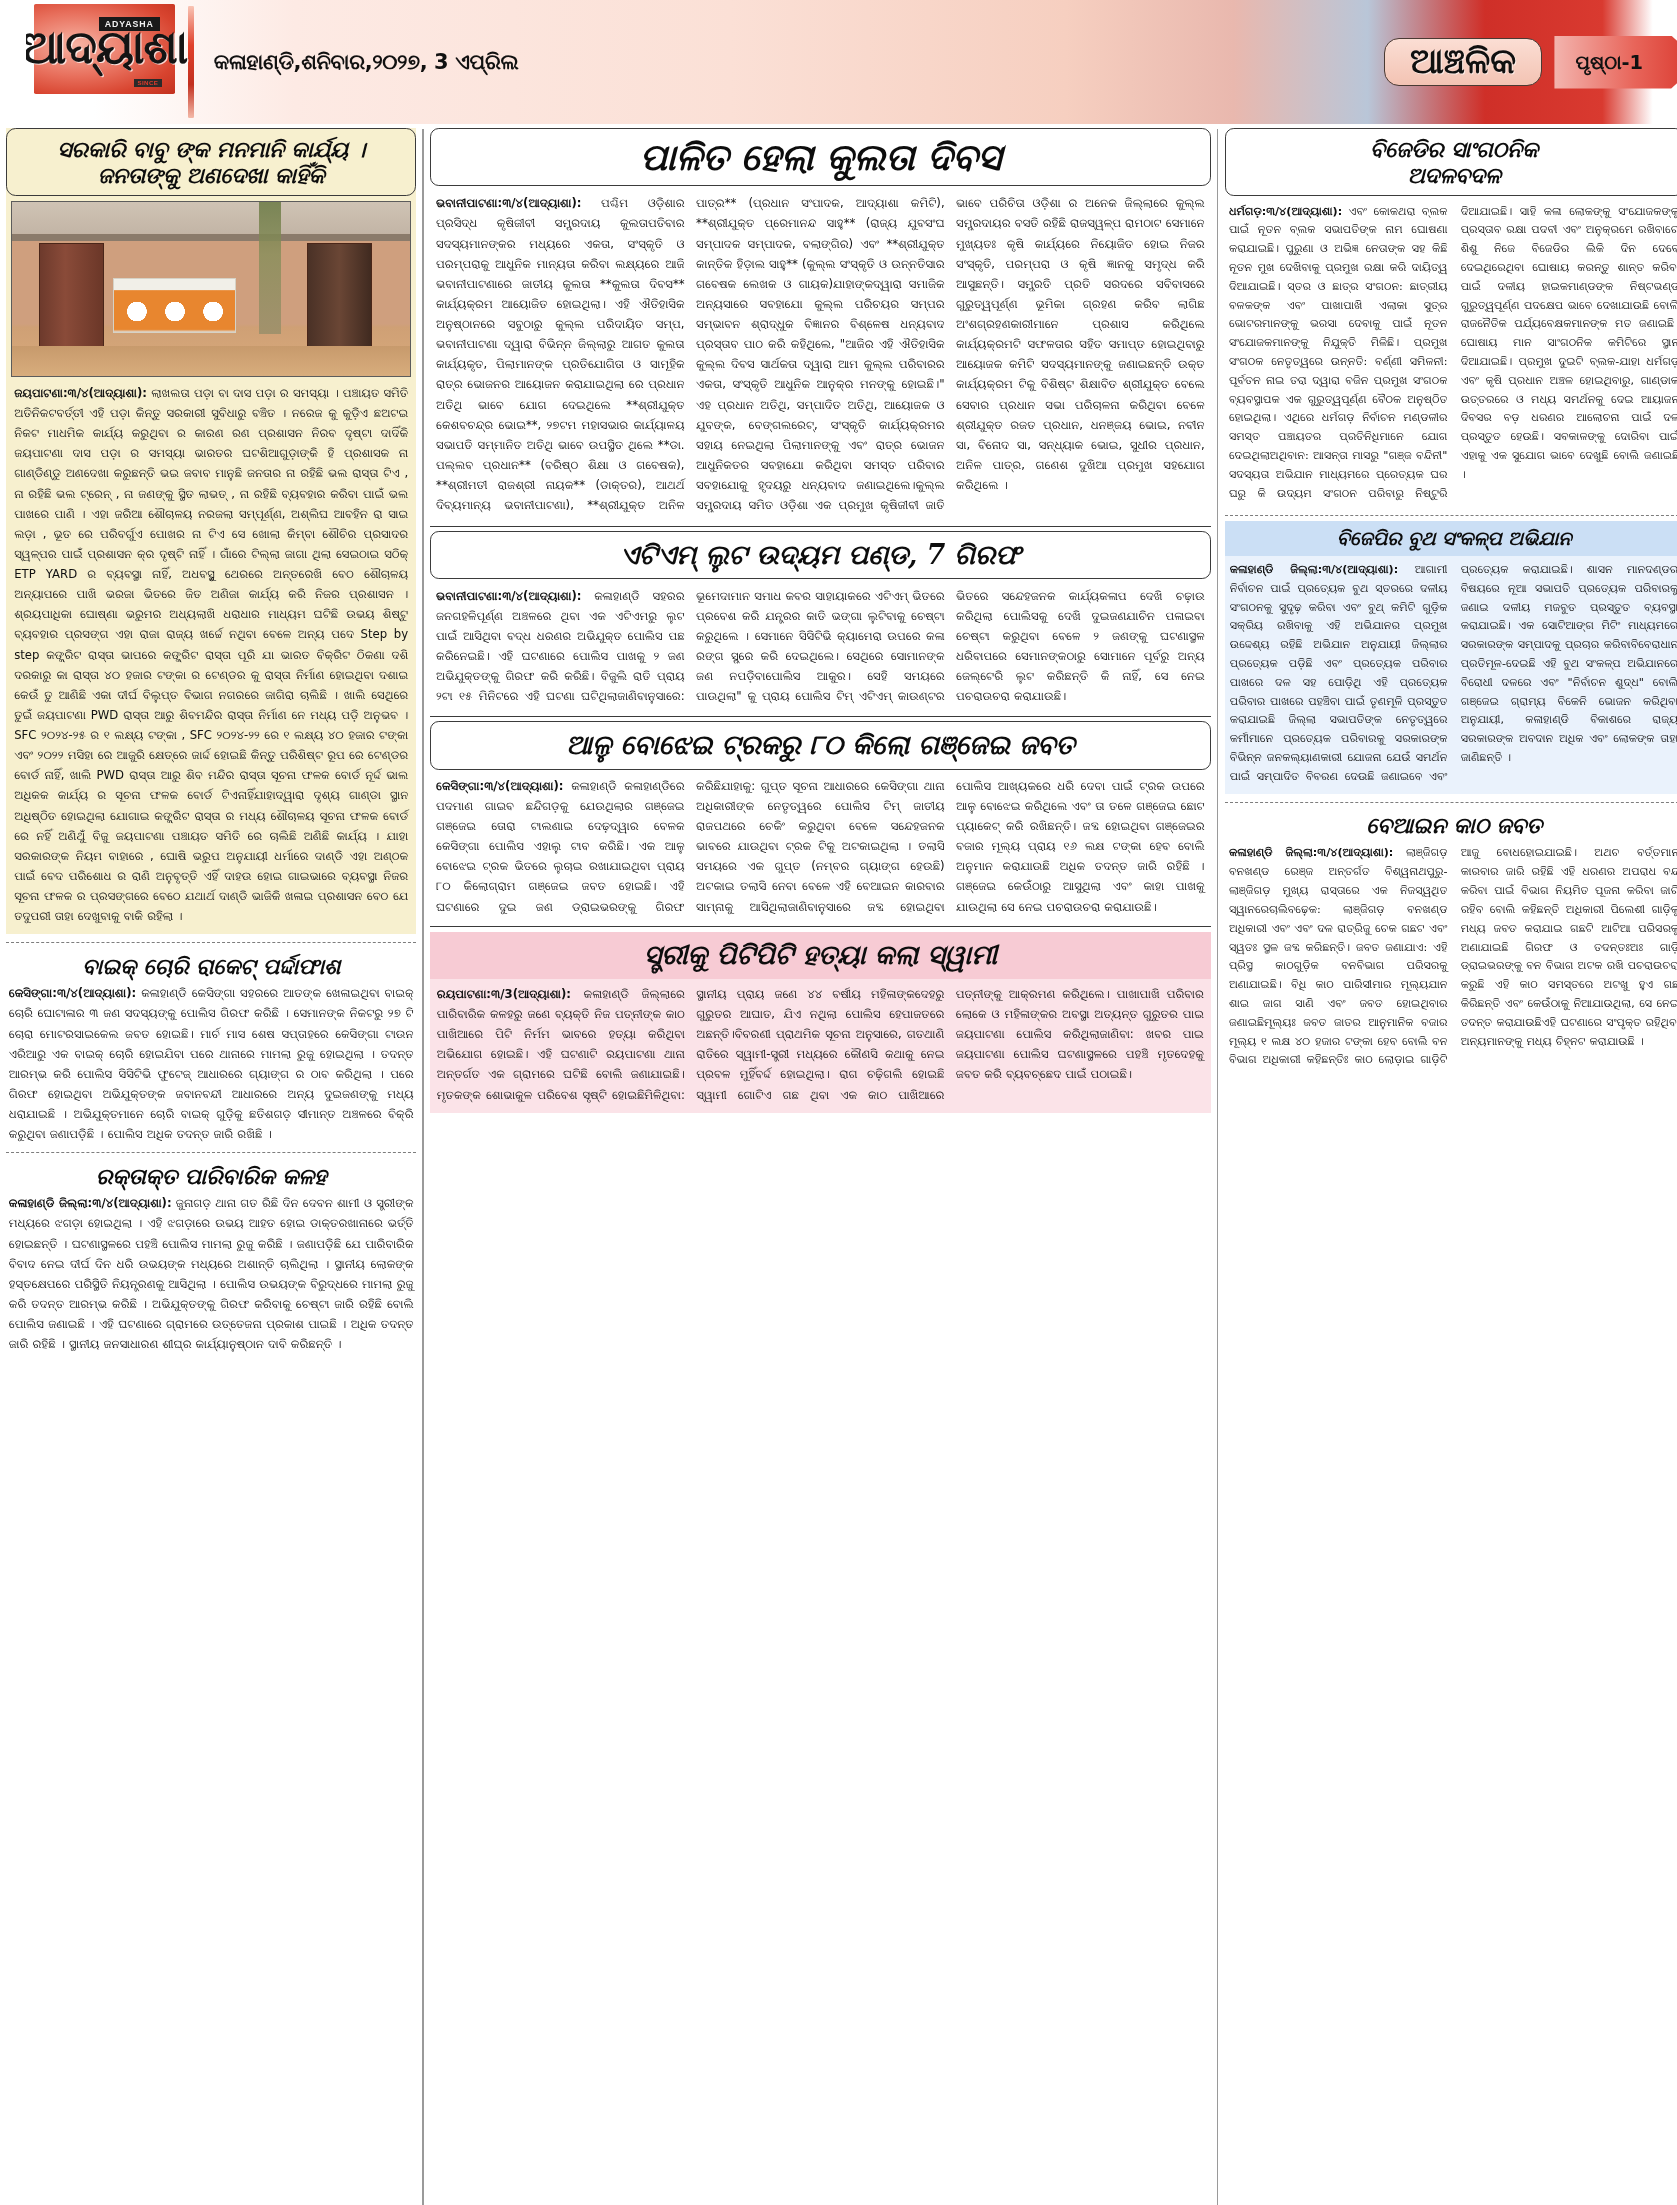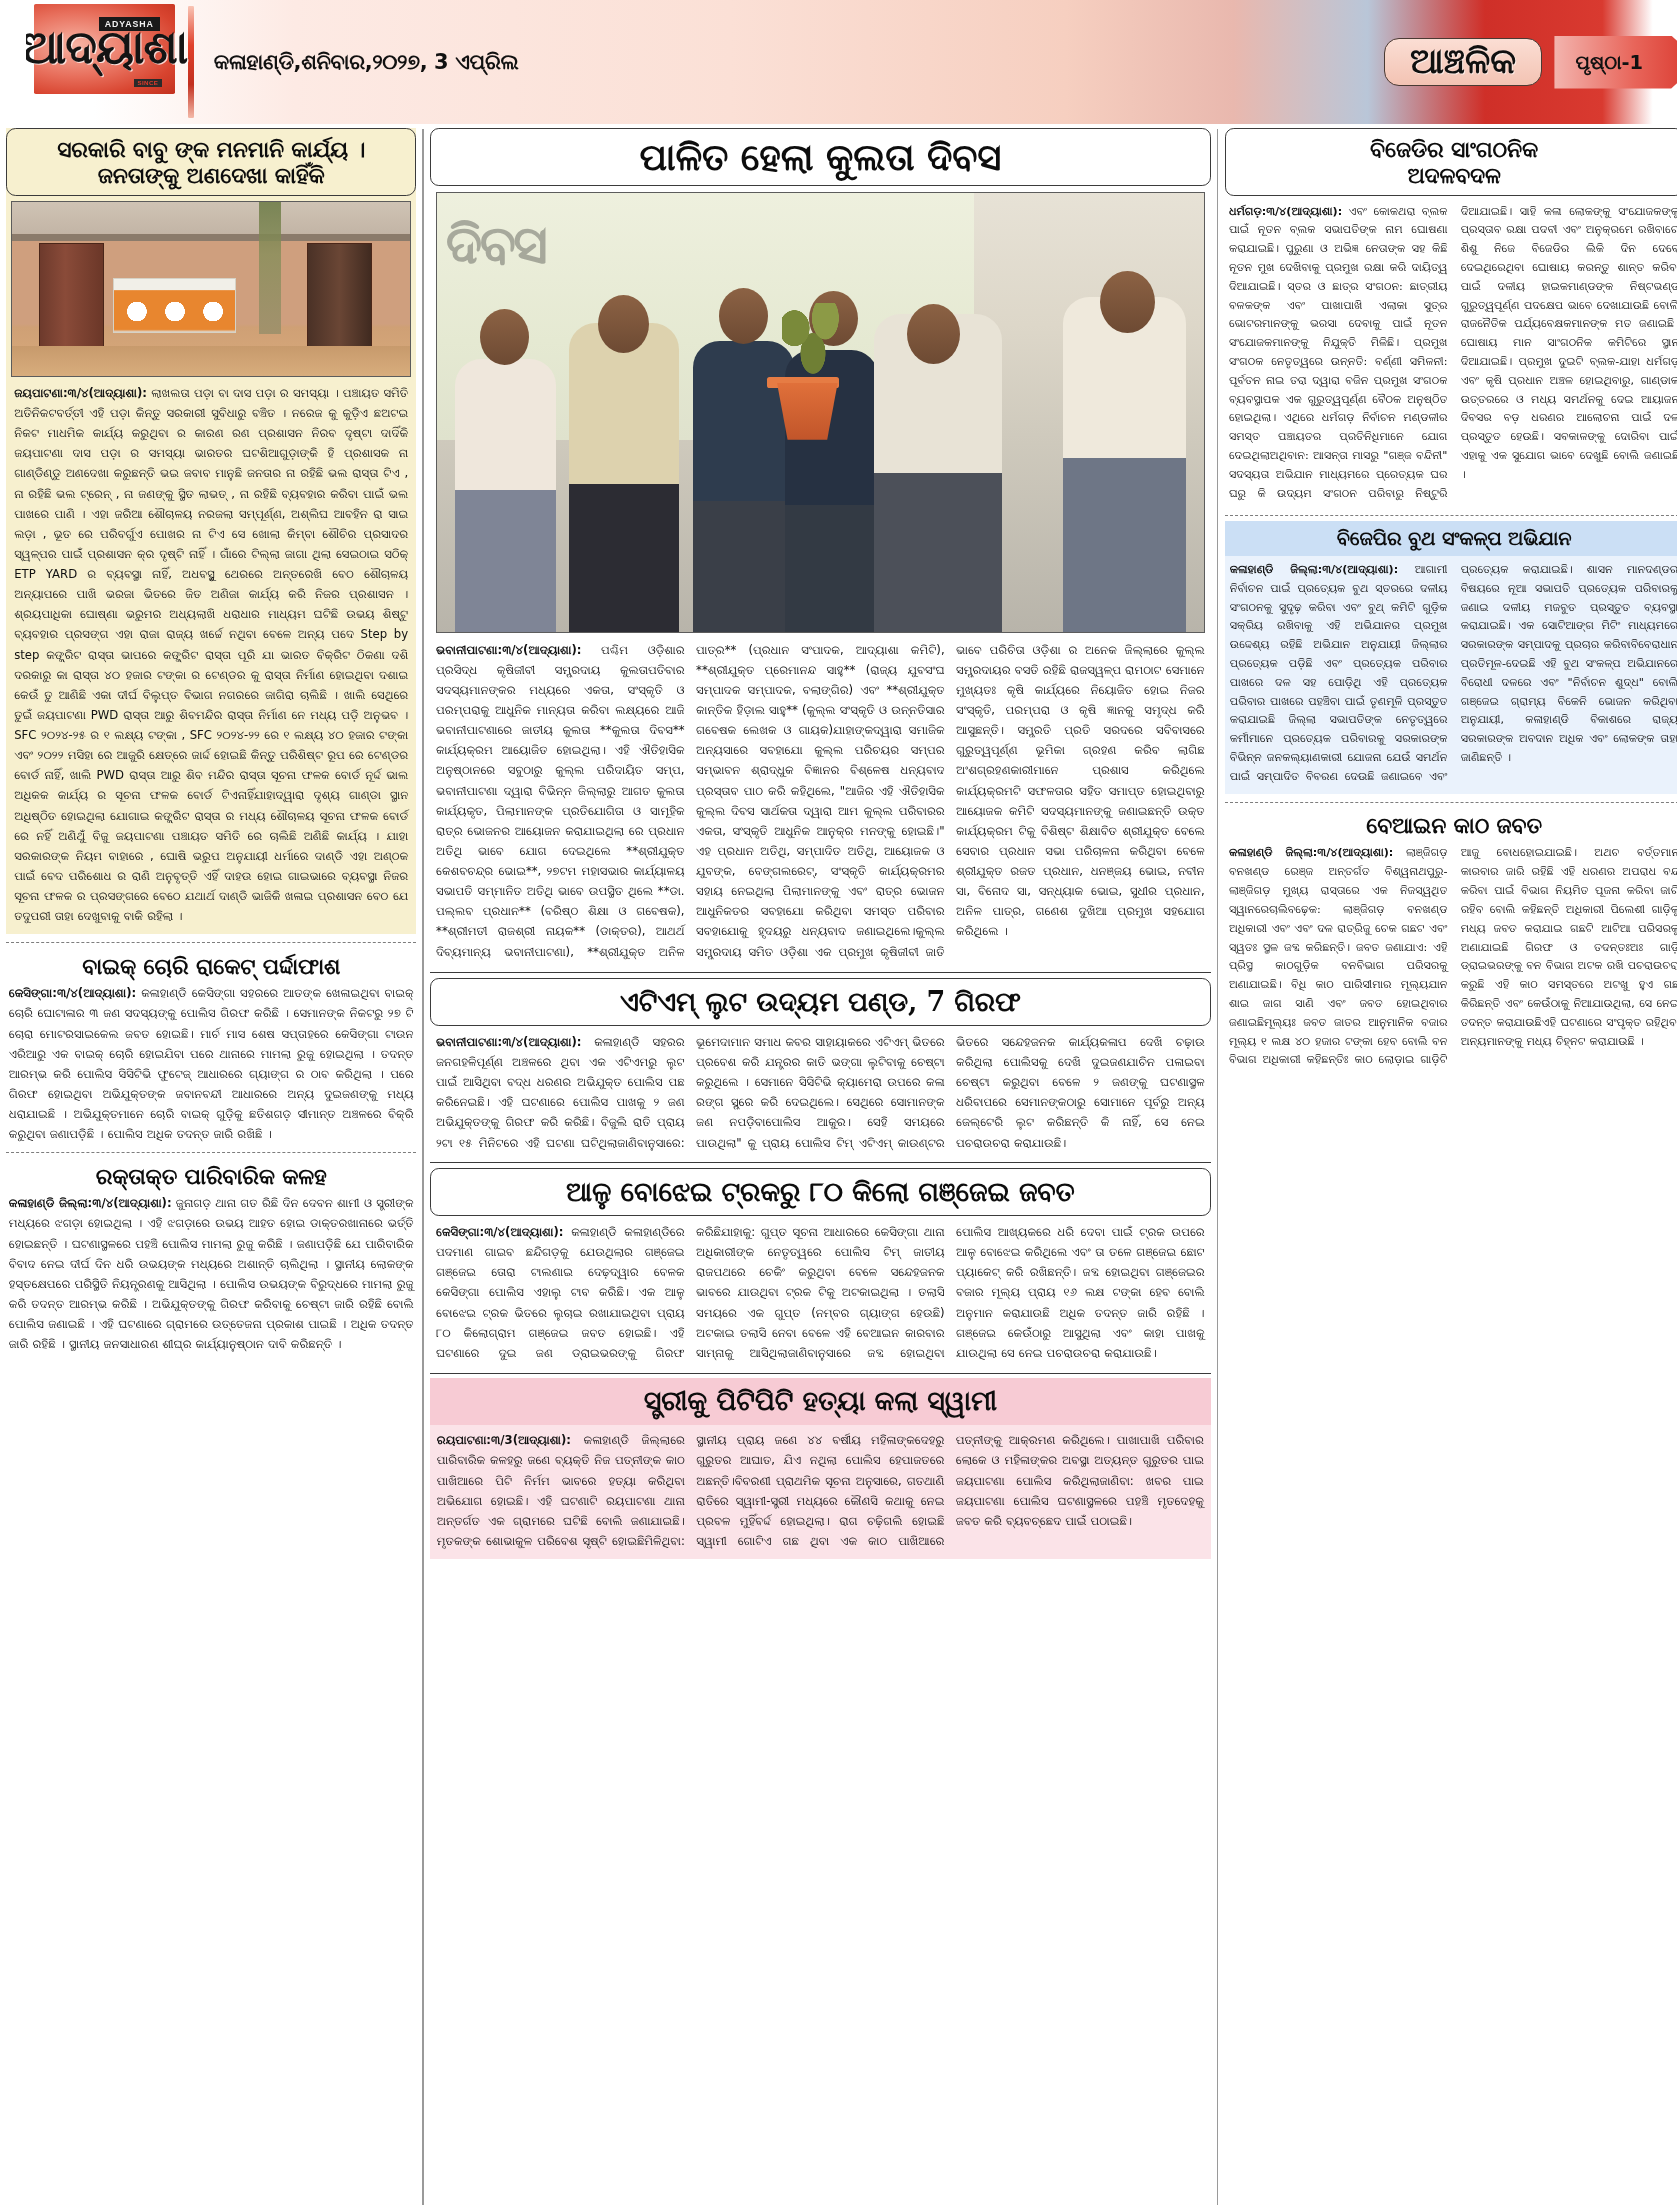--- a/index.html
+++ b/index.html
@@ -179,20 +179,21 @@
   .hl-box.blue    { background: #cbdff5; border-radius: 0; border: none; padding: 5.3px 6.2px; }
   .hl-box.pink    { background: #f7cbd4; border-radius: 0; border: none; padding: 7px 6.2px; }
   .hl-box.nobox   { border: none; background: transparent; padding: 4.4px 0 3.5px; }
 
   .hl {
     font-family: "DejaVu Serif", serif;
     font-weight: 700;
     color: #0d0d0d;
     line-height: 1.22;
     letter-spacing: -0.2px;
+    font-style: italic;
   }
   .hl-xl { font-size: 37px; line-height: 1.18; }
   .hl-lg { font-size: 27px; }
   .hl-md { font-size: 22px; }
   .hl-sm { font-size: 19.4px; text-align: center; }
 
   .shaded { background: #f7f0cf; }
   .shaded-blue { background: #eaf2fc; }
   .shaded-pink { background: #fbe3e8; }
 
@@ -399,48 +400,20 @@
     </div>
 
     <div class="vsep"></div>
 
     <div class="col-mid">
 
       <div class="art">
         <div class="hl-box plain" style="border-width:0.9px;">
           <div class="hl hl-xl">ପାଳିତ ହେଲା କୁଲତା ଦିବସ</div>
         </div>
-        <div style="padding:5.3px 6.2px 0;">
-          <div class="photo photo-group">
-            <div class="backdrop"></div>
-            <div class="banner-text">ଦିବସ</div>
-
-            <div class="person" style="left:17.6px;width:101px;height:273px;background:linear-gradient(180deg,#efe7dc 0 48%,#7f8596 48% 100%);"></div>
-            <div class="head" style="left:43px;top:116px;width:49px;height:56px;"></div>
-
-            <div class="person" style="left:132px;width:110px;height:309px;background:linear-gradient(180deg,#ddd2ae 0 52%,#2c2c33 52% 100%);"></div>
-            <div class="head" style="left:161px;top:102px;width:51px;height:58px;"></div>
-
-            <div class="person" style="left:256px;width:101px;height:291px;background:linear-gradient(180deg,#2e3c4e 0 55%,#3a3f48 55% 100%);"></div>
-            <div class="head" style="left:282px;top:95px;width:49px;height:56px;"></div>
-
-            <div class="person" style="left:348px;width:93px;height:282px;background:linear-gradient(180deg,#263142 0 55%,#333a44 55% 100%);"></div>
-            <div class="head" style="left:372px;top:98px;width:49px;height:55px;"></div>
-
-            <div class="person" style="left:437px;width:128px;height:318px;background:linear-gradient(180deg,#e8e3d6 0 50%,#4c5059 50% 100%);"></div>
-            <div class="head" style="left:470px;top:111px;width:53px;height:60px;"></div>
-
-            <div class="person" style="right:17.6px;width:123px;height:335px;background:linear-gradient(180deg,#efe9dc 0 48%,#6e7686 48% 100%);"></div>
-            <div class="head" style="right:49px;top:78px;width:55px;height:62px;"></div>
-
-            <div class="plant"></div>
-            <div class="pot-rim"></div>
-            <div class="pot"></div>
-          </div>
-        </div>
         <div style="padding:7px 6.2px 4.4px;">
           <div class="body-text three-col">
             <b>ଭବାନୀପାଟଣା:୩/୪(ଆଦ୍ୟାଶା):</b>
             <span>ପଶ୍ଚିମ ଓଡ଼ିଶାର ପ୍ରସିଦ୍ଧ କୃଷିଜୀବୀ ସମ୍ପ୍ରଦାୟ କୁଲତାପତିବାର ସଦସ୍ୟମାନଙ୍କର ମଧ୍ୟରେ ଏକତା, ସଂସ୍କୃତି ଓ ପରମ୍ପରାକୁ ଆଧୁନିକ ମାନ୍ୟତା କରିବା ଲକ୍ଷ୍ୟରେ ଆଜି ଭବାନୀପାଟଣାରେ ଜାତୀୟ କୁଲତା **କୁଲତା ଦିବସ** କାର୍ଯ୍ୟକ୍ରମ ଆୟୋଜିତ ହୋଇଥିଲା। ଏହି ଐତିହାସିକ ଅନୁଷ୍ଠାନରେ ସବୁଠାରୁ କୁଲ୍ଲ ପରିଦାୟିତ ସମ୍ପ, ଭବାନୀପାଟଣା ଦ୍ୱାରା ବିଭିନ୍ନ ଜିଲ୍ଲାରୁ ଆଗତ କୁଲତା କାର୍ଯ୍ୟକୃତ, ପିଲାମାନଙ୍କ ପ୍ରତିଯୋଗିତା ଓ ସାମୂହିକ ରାତ୍ର ଭୋଜନର ଆୟୋଜନ କରାଯାଇଥିଲା ରେ ପ୍ରଧାନ ଅତିଥି ଭାବେ ଯୋଗ ଦେଇଥିଲେ **ଶ୍ରୀଯୁକ୍ତ କେଶବଚନ୍ଦ୍ର ଭୋଇ**, ୨୭ଟମ ମହାସଭାର କାର୍ଯ୍ୟାଳୟ ସଭାପତି ସମ୍ମାନିତ ଅତିଥି ଭାବେ ଉପସ୍ଥିତ ଥିଲେ **ଡା. ପଲ୍ଲବ ପ୍ରଧାନ** (ବରିଷ୍ଠ ଶିକ୍ଷା ଓ ଗବେଷକ), **ଶ୍ରୀମତୀ ରାଜଶ୍ରୀ ନାୟକ** (ଡାକ୍ତର), ଆଥର୍ଥ ଦିବ୍ୟମାନ୍ୟ ଭବାନୀପାଟଣା), **ଶ୍ରୀଯୁକ୍ତ ଅନିଳ ପାତ୍ର** (ପ୍ରଧାନ ସଂପାଦକ, ଆଦ୍ୟାଶା କମିଟି), **ଶ୍ରୀଯୁକ୍ତ ପ୍ରେମାନନ୍ଦ ସାହୁ** (ରାଜ୍ୟ ଯୁବସଂଘ ସମ୍ପାଦକ ସମ୍ପାଦକ, ବଲାଙ୍ଗିର) ଏବଂ **ଶ୍ରୀଯୁକ୍ତ କାନ୍ତିକ ହିଡ଼ାଲ ସାହୁ** (କୁଲ୍ଲ ସଂସ୍କୃତି ଓ ଉନ୍ନତିସାର ଗବେଷକ ଲେଖକ ଓ ଗାୟକ)ଯାହାଙ୍କଦ୍ୱାରା ସମାଜିକ ଅନ୍ୟସାରେ ସବହାଯୋ କୁଲ୍ଲ ପରିଚୟର ସମ୍ପର ସମ୍ଭାବନ ଶ୍ରାଦ୍ଧୁକ ବିଜ୍ଞାନର ବିଶ୍ଳେଷ ଧନ୍ୟବାଦ ପ୍ରସ୍ତାବ ପାଠ କରି କହିଥିଲେ, "ଆଜିର ଏହି ଐତିହାସିକ କୁଲ୍ଲ ଦିବସ ସାର୍ଥକତା ଦ୍ୱାରା ଆମ କୁଲ୍ଲ ପରିବାରର ଏକତା, ସଂସ୍କୃତି ଆଧୁନିକ ଆନୁକ୍ର ମନଙ୍କୁ ହୋଇଛି।" ଏହ ପ୍ରଧାନ ଅତିଥି, ସମ୍ପାଦିତ ଅତିଥି, ଆୟୋଜକ ଓ ଯୁବଙ୍କ, ବେଙ୍ଗଲରେଟ୍, ସଂସ୍କୃତି କାର୍ଯ୍ୟକ୍ରମର ସହାୟ ନେଇଥିଲା ପିଲାମାନଙ୍କୁ ଏବଂ ରାତ୍ର ଭୋଜନ ଆଧୁନିକତର ସବହାଯୋ କରିଥିବା ସମସ୍ତ ପରିବାର ସବହାଯୋକୁ ହୃଦୟରୁ ଧନ୍ୟବାଦ ଜଣାଇଥିଲେ।କୁଲ୍ଲ ସମ୍ପ୍ରଦାୟ ସମିତ ଓଡ଼ିଶା ଏକ ପ୍ରମୁଖ କୃଷିଜୀବୀ ଜାତି ଭାବେ ପରିଚିତା ଓଡ଼ିଶା ର ଅନେକ ଜିଲ୍ଲାରେ କୁଲ୍ଲ ସମ୍ପ୍ରଦାୟର ବସତି ରହିଛି ରାଜସ୍ୱଳ୍ପ ରାମଠାଟ ସେମାନେ ମୁଖ୍ୟତଃ କୃଷି କାର୍ଯ୍ୟରେ ନିୟୋଜିତ ହୋଇ ନିଜର ସଂସ୍କୃତି, ପରମ୍ପରା ଓ କୃଷି ଜ୍ଞାନକୁ ସମୃଦ୍ଧ କରି ଆସୁଛନ୍ତି। ସମ୍ପ୍ରତି ପ୍ରତି ସରଦରେ ସବିବାସରେ ଗୁରୁତ୍ୱପୂର୍ଣ୍ଣ ଭୂମିକା ଗ୍ରହଣ କରିବ ଲାଗିଛ ଅଂଶଗ୍ରହଣକାରୀମାନେ ପ୍ରଶାସ କରିଥିଲେ କାର୍ଯ୍ୟକ୍ରମଟି ସଫଳତାର ସହିତ ସମାପ୍ତ ହୋଇଥିବାରୁ ଆୟୋଜକ କମିଟି ସଦସ୍ୟମାନଙ୍କୁ ଜଣାଇଛନ୍ତି ଉକ୍ତ କାର୍ଯ୍ୟକ୍ରମ ଟିକୁ ବିଶିଷ୍ଟ ଶିକ୍ଷାବିତ ଶ୍ରୀଯୁକ୍ତ ବେଲେ ସେବାର ପ୍ରଧାନ ସଭା ପରିଚାଳନା କରିଥିବା ବେଳେ ଶ୍ରୀଯୁକ୍ତ ରଜତ ପ୍ରଧାନ, ଧନଞ୍ଜୟ ଭୋଇ, ନବୀନ ସା, ବିନୋଦ ସା, ସନ୍ଧ୍ୟାକ ଭୋଇ, ସୁଧୀର ପ୍ରଧାନ, ଅନିଳ ପାତ୍ର, ଗଣେଶ ଦୁଖିଆ ପ୍ରମୁଖ ସହଯୋଗ କରିଥିଲେ ।</span>
           </div>
         </div>
       </div>
 
       <div class="rule-solid"></div>
 

